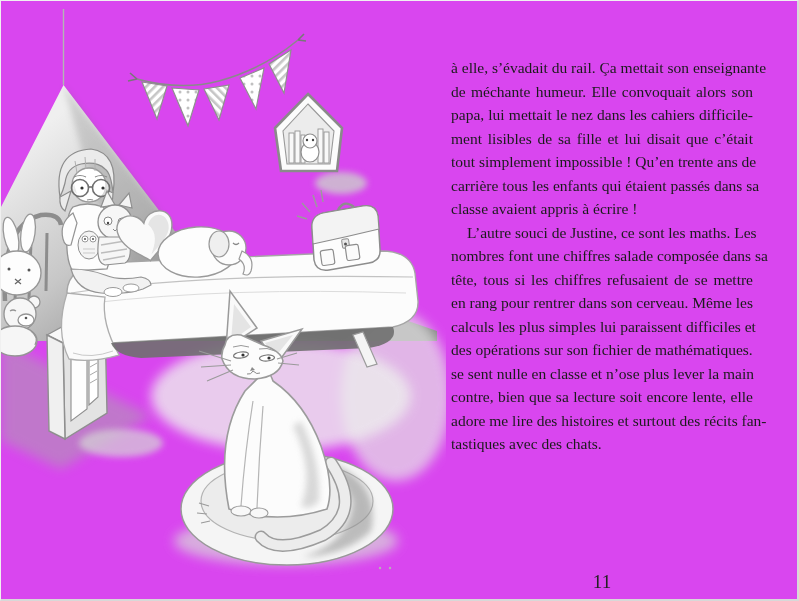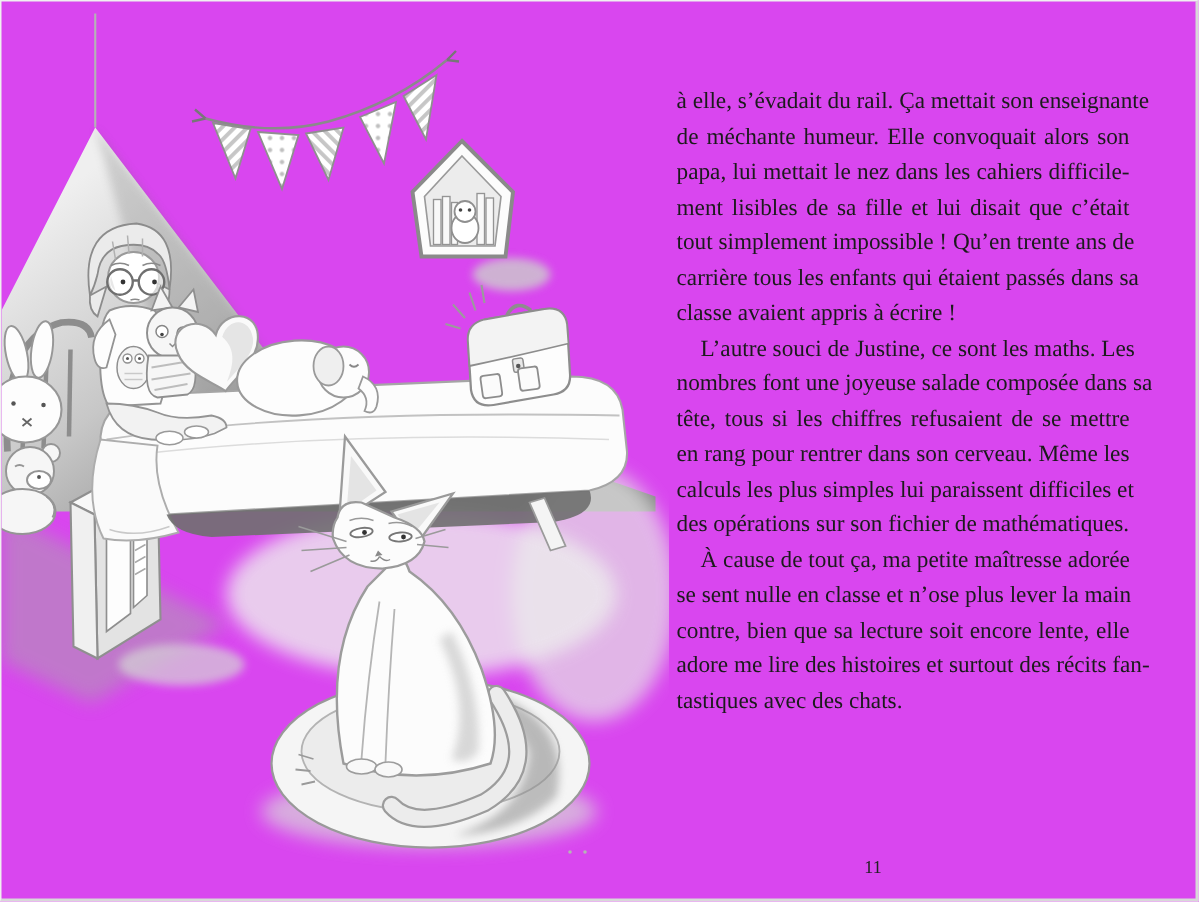--- a/index.html
+++ b/index.html
@@ -16,22 +16,22 @@
     position:absolute;left:450px;top:55px;width:302px;
     color:#1b1b1b;font-size:15.5px;line-height:23.5px;
   }
   .line{
     text-align:justify;text-align-last:justify;
     white-space:nowrap;height:23.5px;
   }
   .line.last{text-align-last:left;}
   .line.indent{text-indent:16px;font-family:Liberation Serif, serif;}
   .pagenum{
-    position:absolute;left:430px;top:570px;width:302px;
-    text-align:center;font-size:12px;color:#222;
+    position:absolute;left:450px;top:570px;width:302px;
+    text-align:center;font-size:19px;color:#222;
   }
 </style>
 </head>
 <body>
 
 <div class="page">
 
   <div class="illustration">
     <svg width="445" height="601" viewBox="0 0 445 601" xmlns="http://www.w3.org/2000/svg">
       <defs>
@@ -266,26 +266,25 @@
 
   <div class="textcol">
     <div class="line">à elle, s’évadait du rail. Ça mettait son enseignante</div>
     <div class="line">de méchante humeur. Elle convoquait alors son</div>
     <div class="line">papa, lui mettait le nez dans les cahiers difficile-</div>
     <div class="line">ment lisibles de sa fille et lui disait que c’était</div>
     <div class="line">tout simplement impossible ! Qu’en trente ans de</div>
     <div class="line">carrière tous les enfants qui étaient passés dans sa</div>
     <div class="line last">classe avaient appris à écrire !</div>
     <div class="line indent">L’autre souci de Justine, ce sont les maths. Les</div>
-    <div class="line">nombres font une joyeuse salade composée dans sa</div>
+    <div class="line">nombres font une chiffres salade composée dans sa</div>
     <div class="line">tête, tous si les chiffres refusaient de se mettre</div>
     <div class="line">en rang pour rentrer dans son cerveau. Même les</div>
     <div class="line">calculs les plus simples lui paraissent difficiles et</div>
     <div class="line last">des opérations sur son fichier de mathématiques.</div>
-    <div class="line indent">À cause de tout ça, ma petite maîtresse adorée</div>
     <div class="line">se sent nulle en classe et n’ose plus lever la main</div>
     <div class="line">contre, bien que sa lecture soit encore lente, elle</div>
     <div class="line">adore me lire des histoires et surtout des récits fan-</div>
     <div class="line last">tastiques avec des chats.</div>
   </div>
 
   <div class="pagenum">11</div>
 </div>
 
 </body></html>

